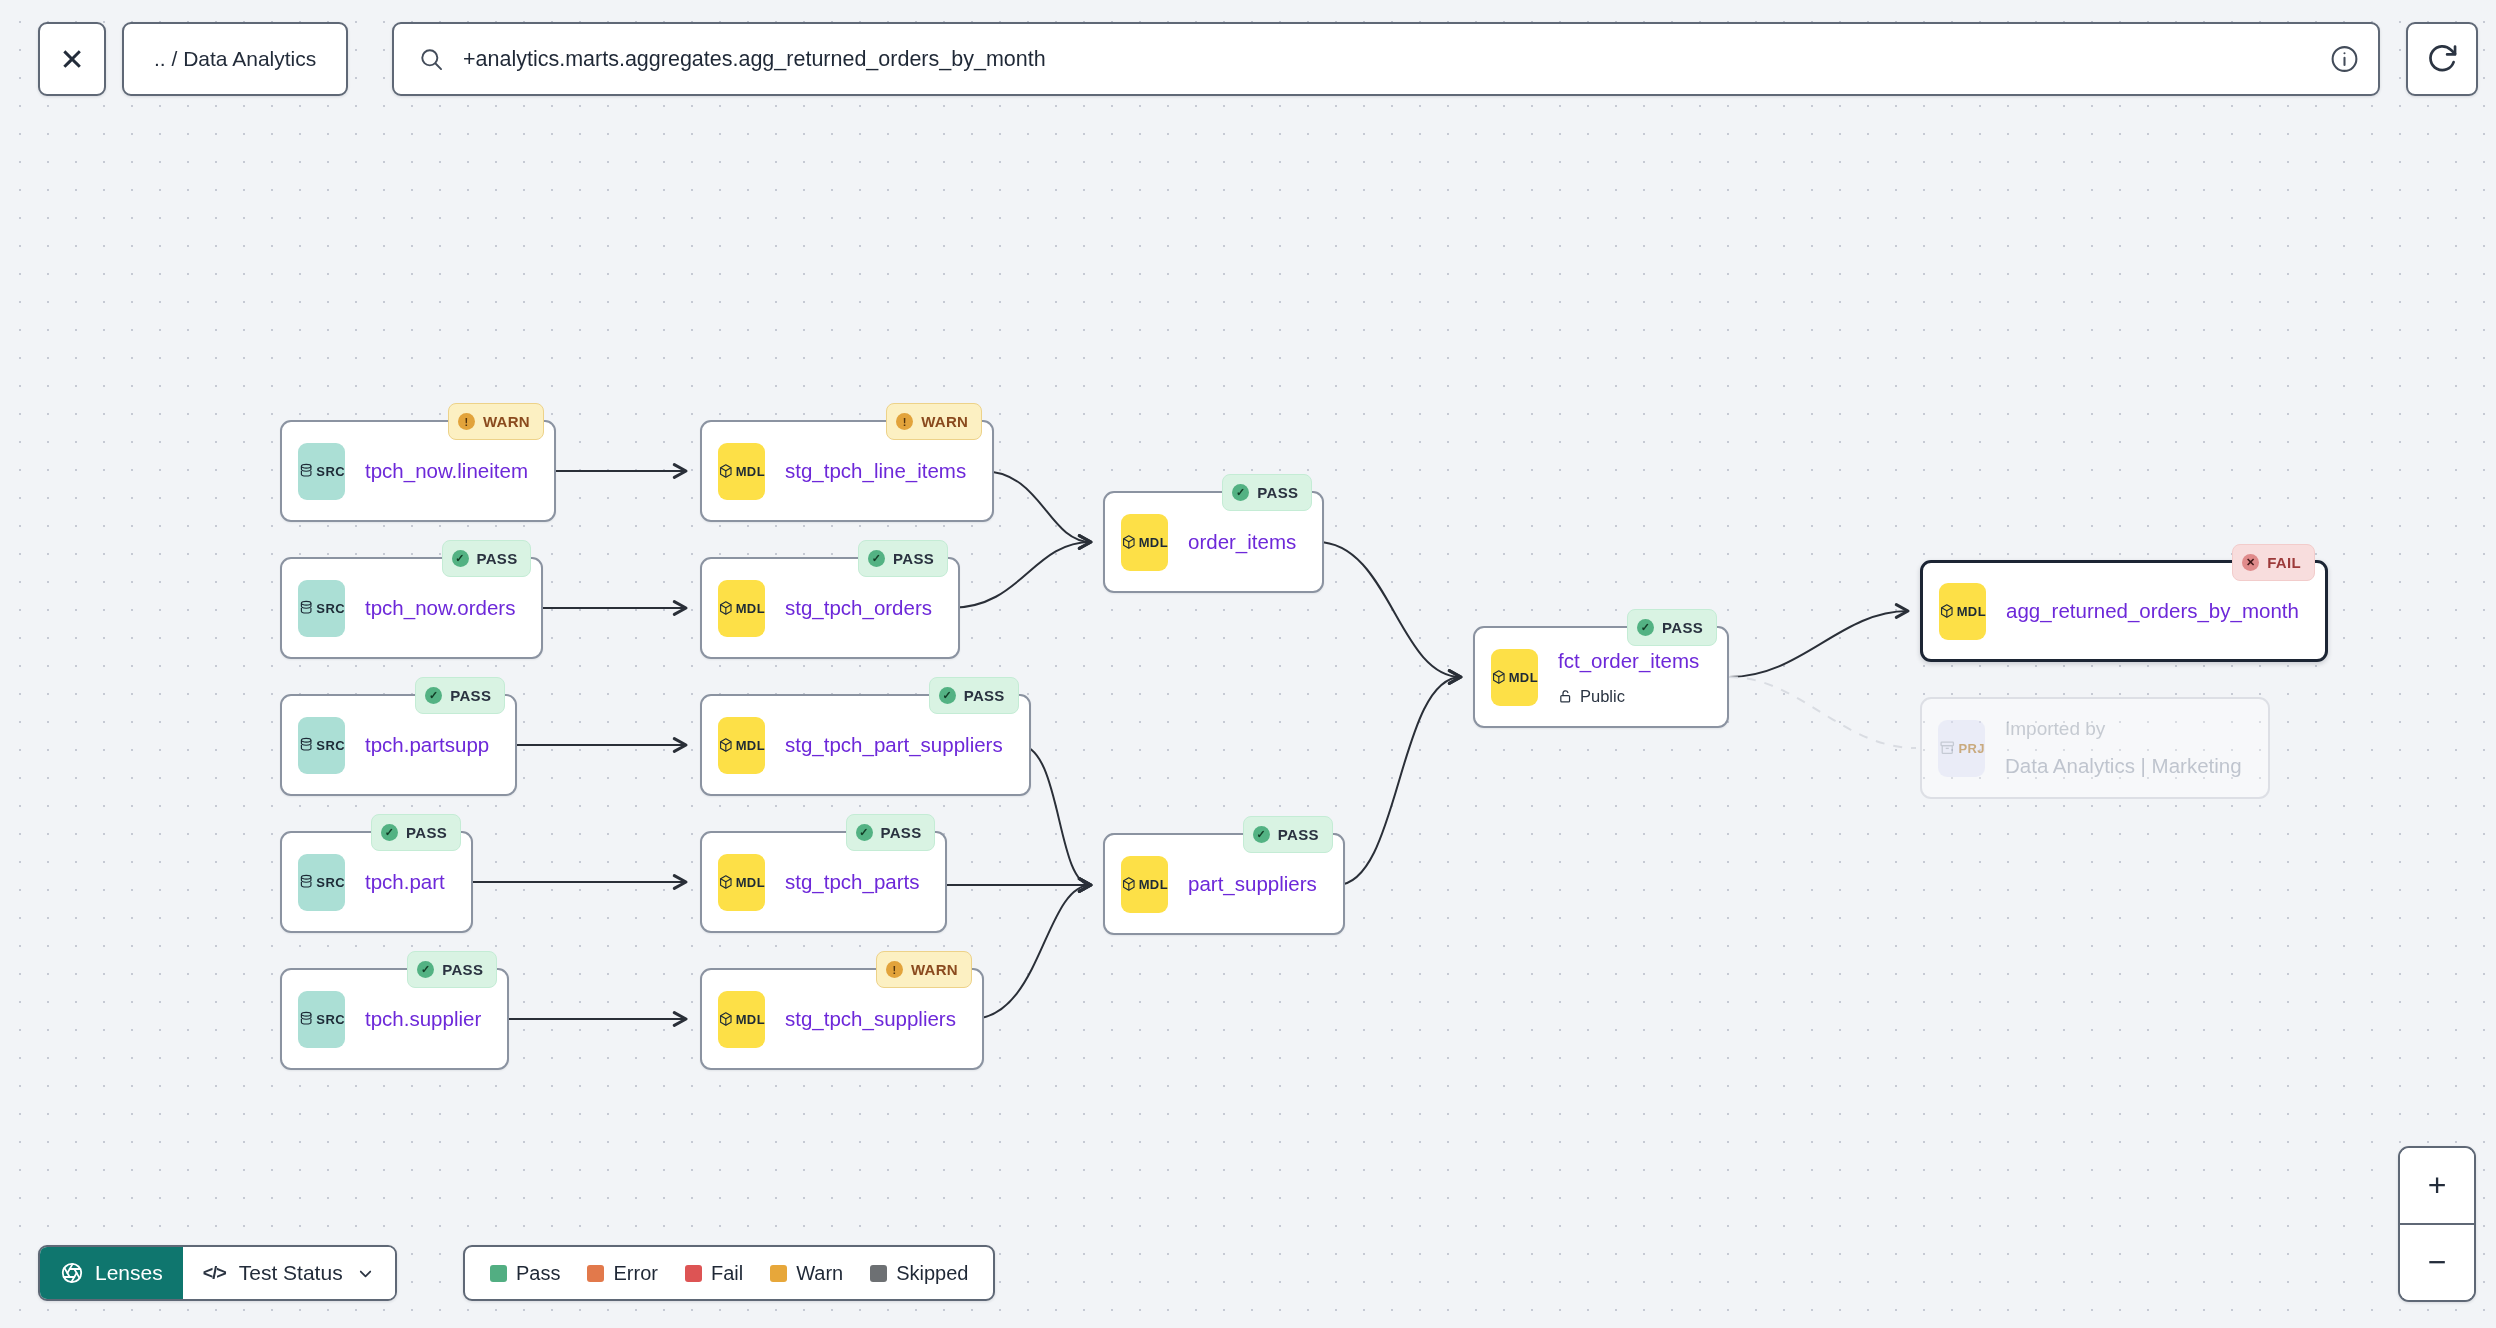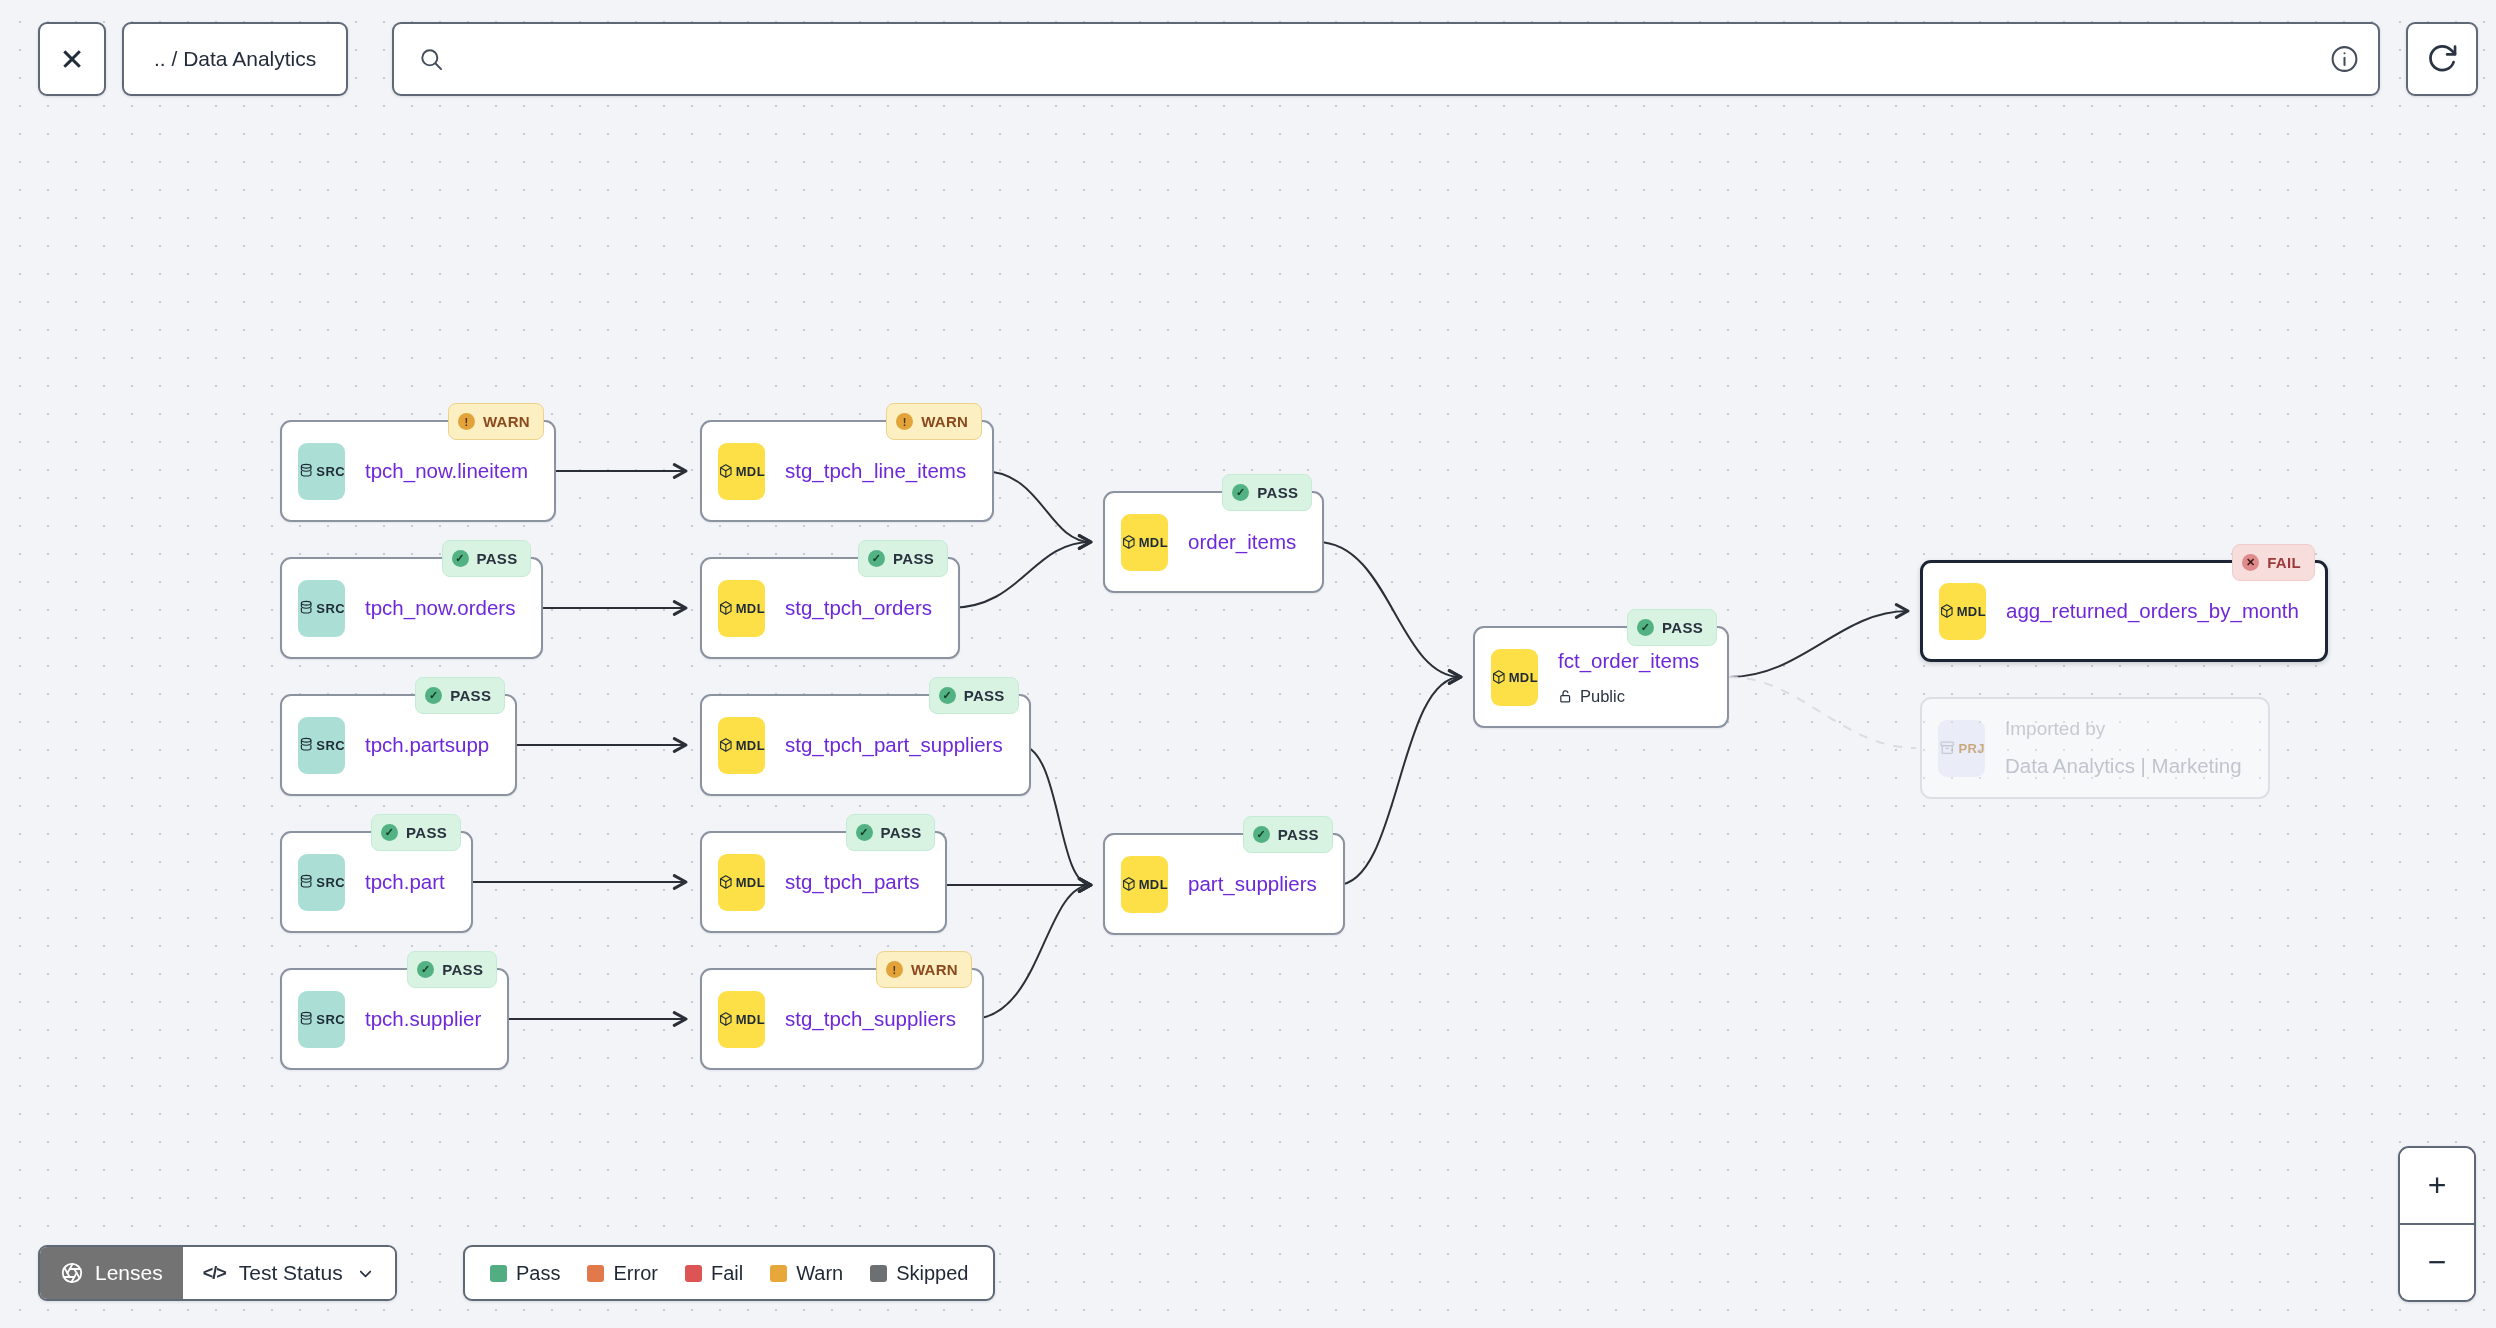--- a/index.html
+++ b/index.html
@@ -78,21 +78,21 @@
   .badge-fail{ background:#f8dddd; border:1.5px solid #f2cccb; color:#9c3a3a; }
   .badge-fail .bcirc{ background:#e08b8b; color:#3f1717; }
   
   .lenses-pill{
     position:absolute; left:38px; top:1245px; height:56px; z-index:4;
     display:flex; align-items:stretch; border:2px solid #5f6876; border-radius:9px;
     overflow:hidden; background:#fff; box-shadow:0 1px 3px rgba(16,24,40,.12);
   }
   .lenses-seg{
     display:flex; align-items:center; gap:11px; padding:0 20px;
-    background:#737373; color:#fff; font-size:21px; font-weight:500; cursor:pointer;
+    background:#0f766e; color:#fff; font-size:21px; font-weight:500; cursor:pointer;
   }
   .lens-select{
     display:flex; align-items:center; gap:13px; padding:0 20px;
     background:#fff; color:#232c3a; font-size:21px; cursor:pointer;
   }
   .code-ic{ font-size:18px; font-weight:700; letter-spacing:-1px; color:#2b3442; }
   .legend-box{
     position:absolute; left:463px; top:1245px; height:56px; z-index:4;
     display:flex; align-items:center; gap:27px; padding:0 25px;
     background:#fff; border:2px solid #5f6876; border-radius:9px;
@@ -125,20 +125,21 @@
   <span>.. / Data Analytics</span>
 </div>
 
 <div class="tbtn search-box">
   <span class="mag">
     <svg class="ic" width="27" height="27" viewBox="0 0 24 24" fill="none" stroke="#434c5a" stroke-width="1.7" stroke-linecap="round">
       <circle cx="10.5" cy="10.5" r="6.7"></circle>
         <line x1="15.6" y1="15.6" x2="20.5" y2="20.5"></line>
     </svg>
   </span>
+  <input class="search-input" type="text" value="+analytics.marts.aggregates.agg_returned_orders_by_month" style="">
   <span class="info-wrap">
     <svg class="ic" width="31" height="31" viewBox="0 0 24 24" fill="none" stroke="#434c5a" stroke-width="1.6" stroke-linecap="round">
       <circle cx="12" cy="12" r="9.2"></circle>
         <line x1="12" y1="11" x2="12" y2="16.6"></line>
         <circle cx="12" cy="7.6" r="0.8" fill="#434c5a" stroke="none"></circle>
     </svg>
   </span>
 </div>
 
 <div class="tbtn refresh-btn">

